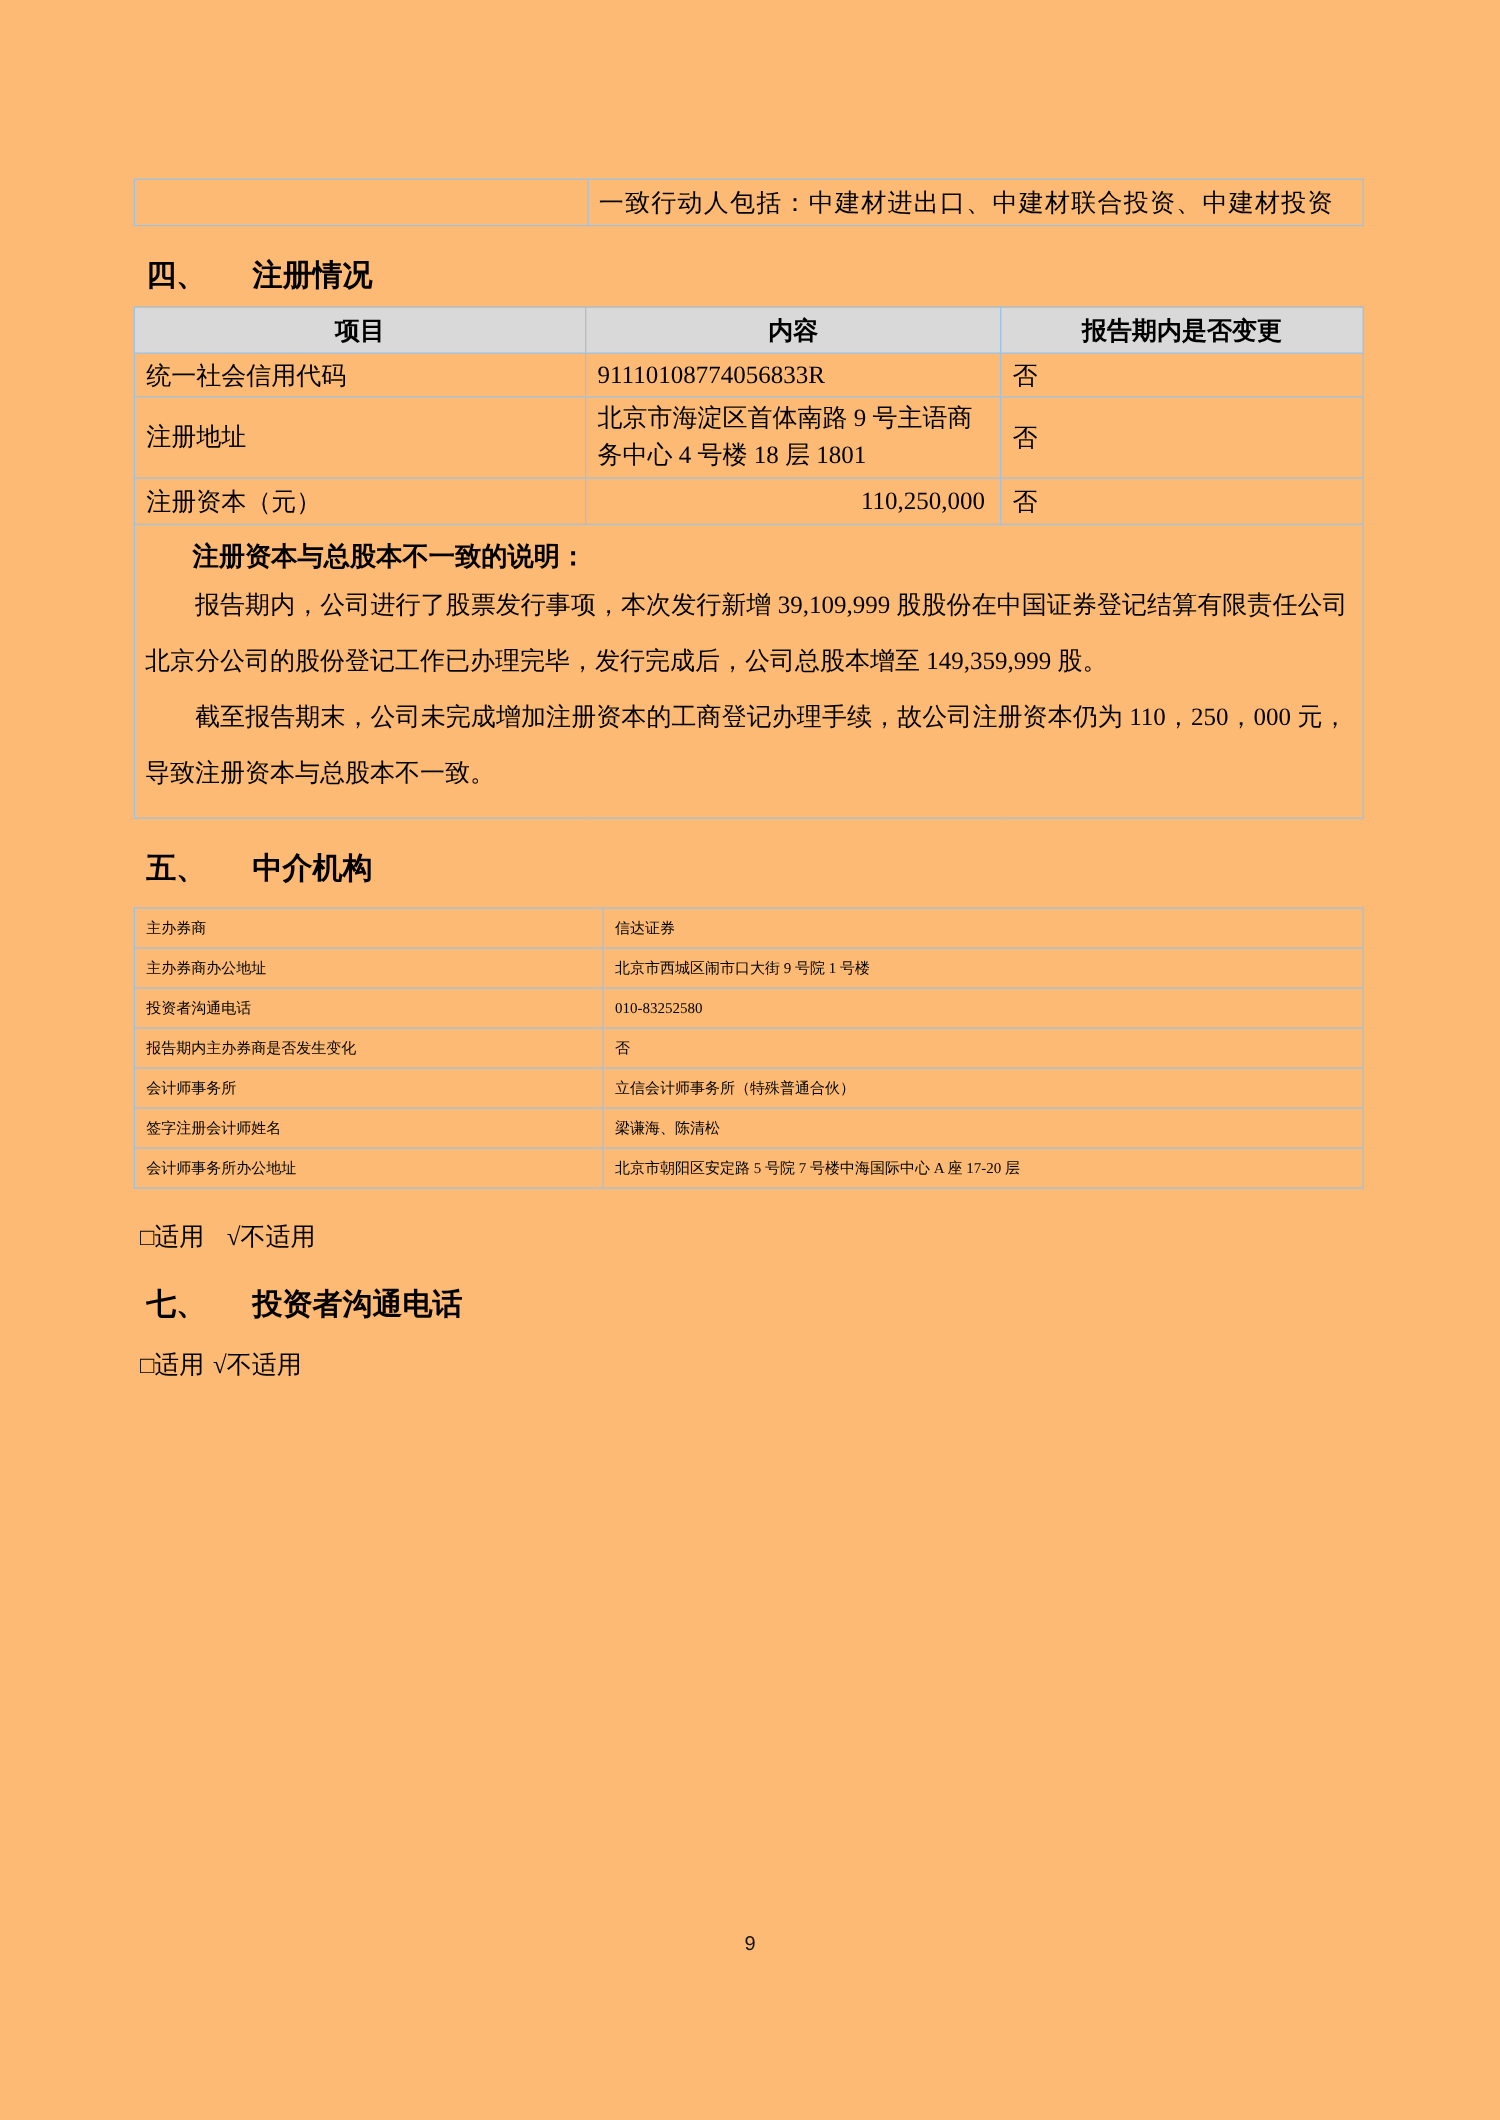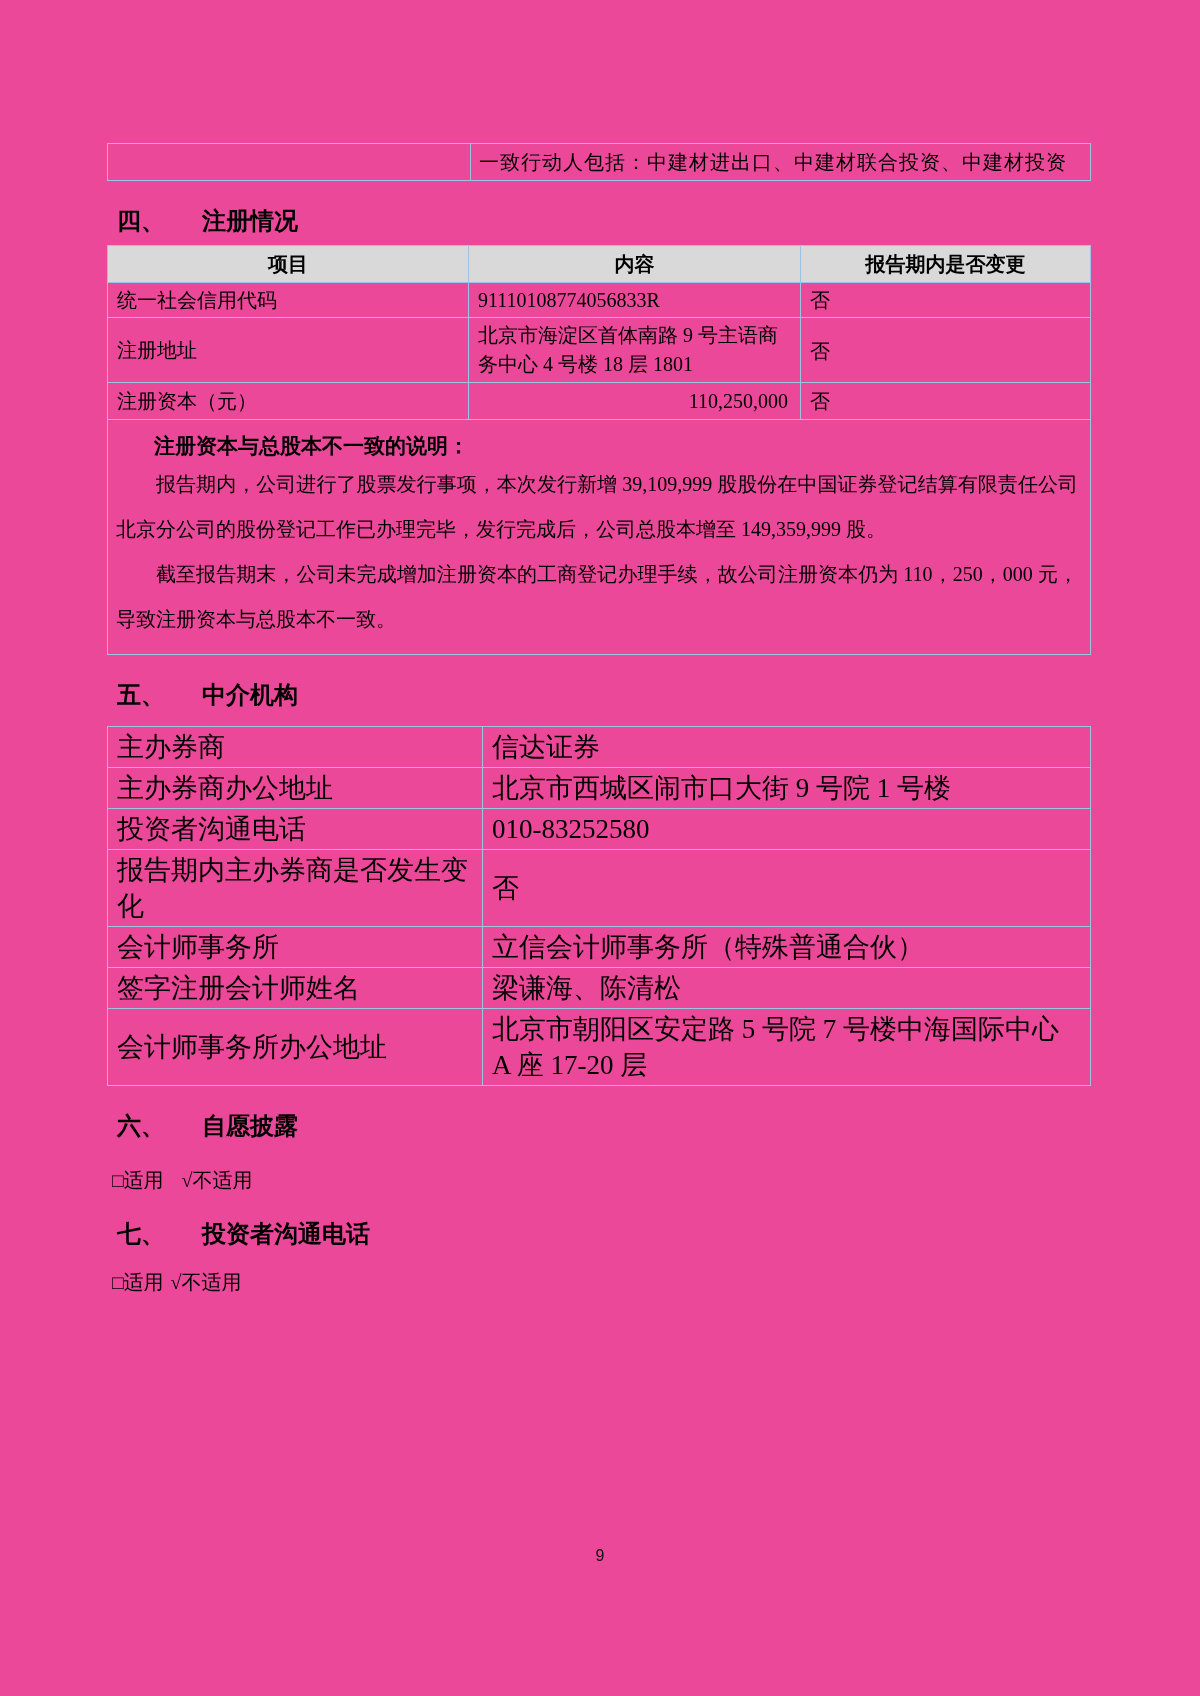--- a/index.html
+++ b/index.html
@@ -1,21 +1,21 @@
 <!DOCTYPE html>
 <html style="--border: #9CC2E5; --header-bg: #D9D9D9;"><head>
 <meta charset="utf-8">
 <style>
   * { margin:0; padding:0; box-sizing:border-box; }
   html,body { background:#888; }
   .page {
     position:relative;
     width:1200px; height:1696px;
     margin:0 auto;
-    background:#ec4899;
+    background:#fdba74;
     font-family:"Liberation Serif", serif;
     color:#000;
     overflow:hidden;
   }
   .content { padding:143px 110px 0 107px; }
 
   table { border-collapse:collapse; table-layout:fixed; width:983px; }
   table, th, td { border:1.6px solid var(--border, #9CC2E5); }
   td, th { vertical-align:middle; overflow:hidden; }
 
@@ -58,21 +58,21 @@
     margin-left:38px;
   }
   .note-para {
     font-size:20px; line-height:45px;
     text-indent:40px; text-align:justify;
     margin:0 2px 0 0;
   }
 
   
   .mid-table { margin-top:16px; }
-  .mid-table td { height:32px; font-size:27px; padding:2px 9px; text-align:left; }
+  .mid-table td { height:32px; font-size:12px; padding:2px 9px; text-align:left; }
 
   
   .apply-line { font-size:20px; line-height:26px; padding-left:5px; }
   .apply-1 { margin-top:26px; }
   .apply-2 { margin-top:20px; }
   .apply-line .box { font-size:19px; }
   .gap-lg { margin-left:18px; }
   .gap-sm { margin-left:7px; }
 
   .page-number {
@@ -178,23 +178,20 @@
           <td>签字注册会计师姓名</td>
           <td>梁谦海、陈清松</td>
         </tr>
         <tr>
           <td>会计师事务所办公地址</td>
           <td>北京市朝阳区安定路 5 号院 7 号楼中海国际中心 A 座 17-20 层</td>
         </tr>
       </tbody>
     </table>
 
-    <h2 class="sec sec-6">
-      <span class="sec-num">六、</span><span class="sec-title">自愿披露</span>
-    </h2>
     <p class="apply-line apply-1">
       <span class="box">□</span><span>适用</span><span class="gap-lg">√</span><span>不适用</span>
     </p>
 
     <h2 class="sec sec-7">
       <span class="sec-num">七、</span><span class="sec-title">投资者沟通电话</span>
     </h2>
     <p class="apply-line apply-2">
       <span class="box">□</span><span>适用</span><span class="gap-sm">√</span><span>不适用</span>
     </p>

